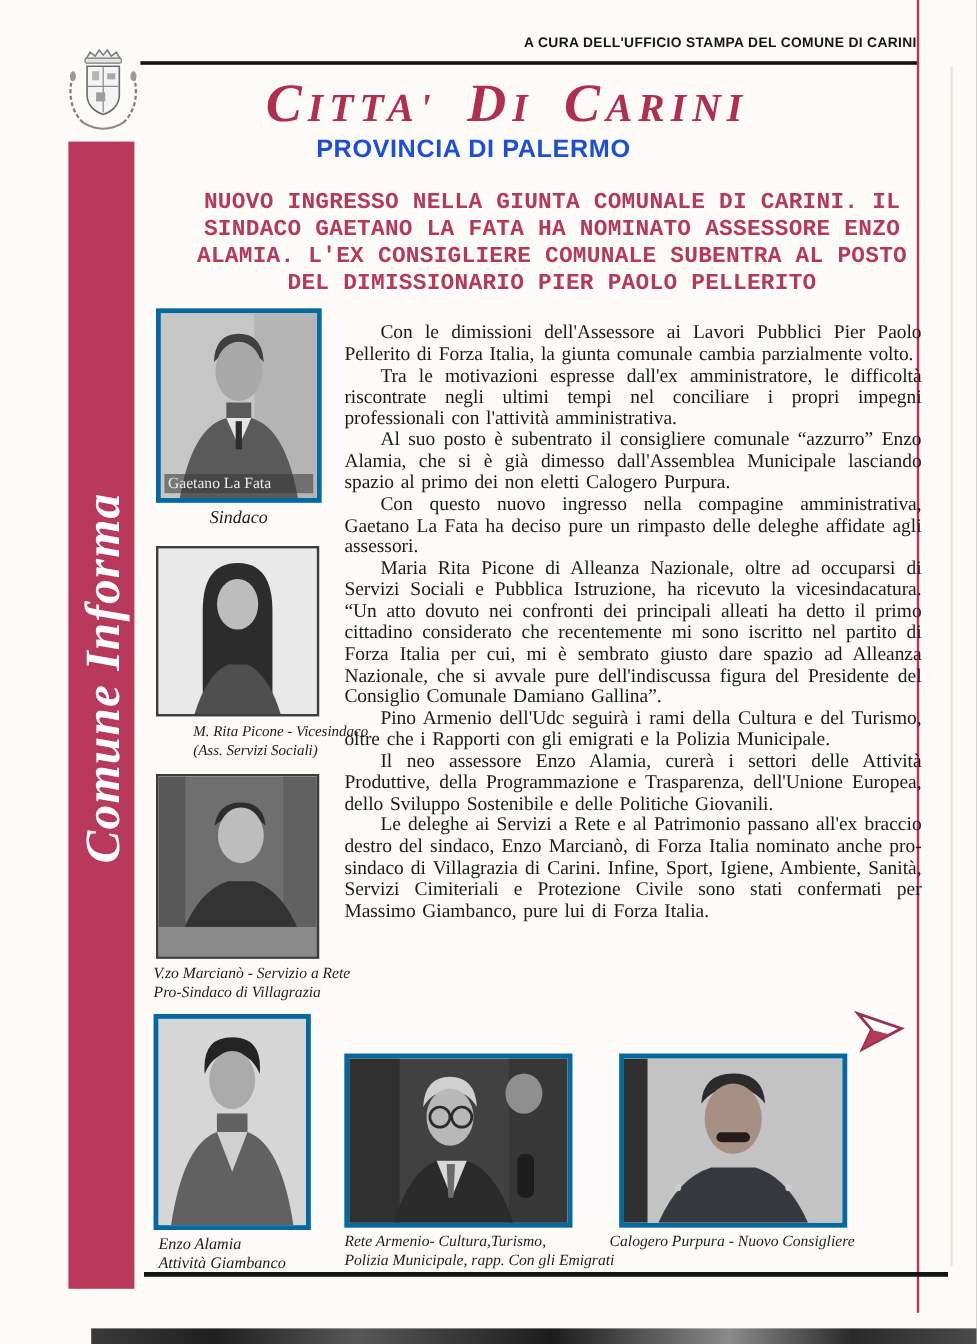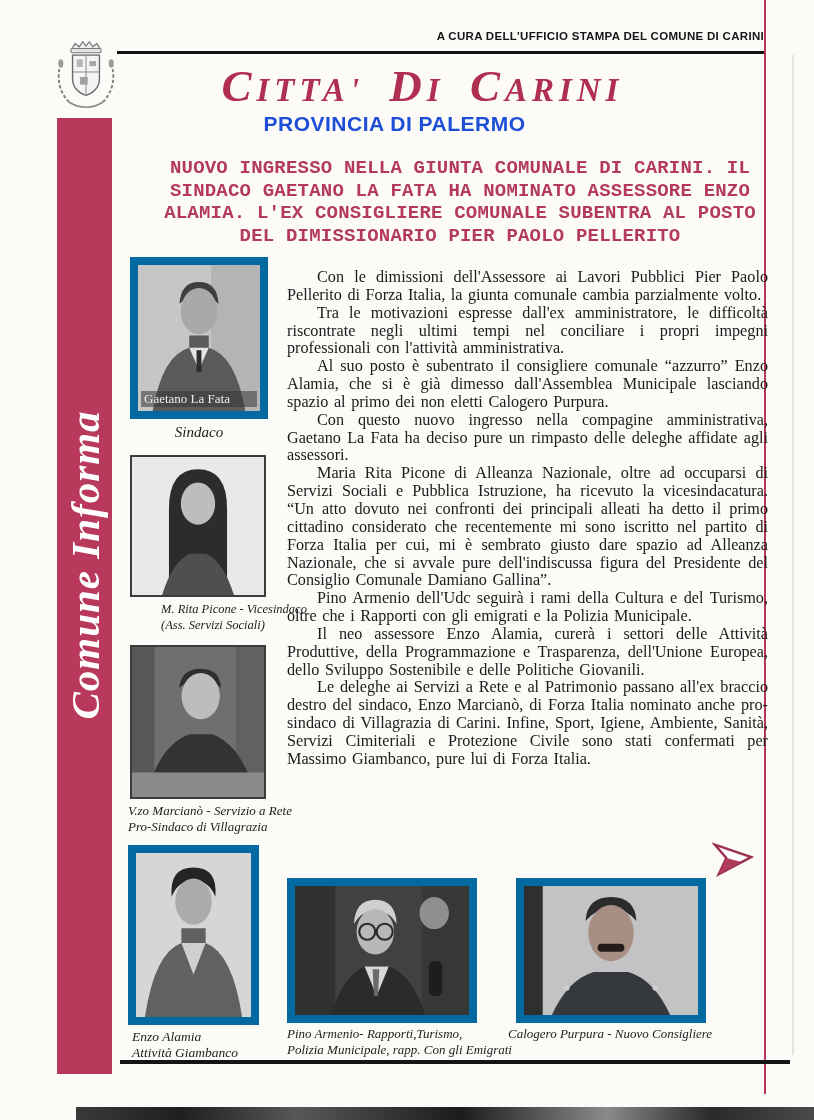--- a/index.html
+++ b/index.html
@@ -47,21 +47,21 @@
   
   .headline {
     position:absolute; left:142px; top:157px; width:636px; text-align:center;
     color:#b43a5b; font-weight:bold; font-size:19px; line-height:22.5px;
     letter-spacing:0.2px; font-family:Liberation Mono, monospace;
   }
 
   
   .photo { position:absolute; box-sizing:border-box; background:#cfcfcf; overflow:hidden; }
   .photo svg { display:block; width:100%; height:100%; }
-  .b3 { border:8px solid #0369a1; }
+  .b3 { border:4px solid #0369a1; }
   .b2 { border:2px solid #3c3c3c; }
   .ph1 { left:130px; top:257px; width:138px; height:162px; }
   .ph2 { left:130px; top:455px; width:136px; height:142px; }
   .ph3 { left:130px; top:645px; width:136px; height:154px; }
   .ph4 { left:128px; top:845px; width:131px; height:180px; }
   .ph5 { left:287px; top:878px; width:190px; height:145px; }
   .ph6 { left:516px; top:878px; width:190px; height:145px; }
   .overlay-label {
     position:absolute; left:3px; right:3px; bottom:4px;
     background:rgba(55,55,55,0.55); color:#ececec;
@@ -214,21 +214,21 @@
       <circle cx="54" cy="36" r="6" fill="none" stroke="#2a2a2a" stroke-width="1.6"></circle>
       <circle cx="67" cy="36" r="6" fill="none" stroke="#2a2a2a" stroke-width="1.6"></circle>
       <line x1="60" y1="36" x2="61" y2="36" stroke="#2a2a2a" stroke-width="1.6"></line>
       <path d="M26,100 Q36,68 52,62 L70,62 Q88,68 98,100 Z" fill="#2b2b2b"></path>
       <polygon points="52,62 70,62 61,84" fill="#d8d8d8"></polygon>
       <path d="M58,64 l5,0 l-1,20 l-3,0 Z" fill="#6b6b6b"></path>
       <rect x="100" y="58" width="10" height="26" rx="4" fill="#1d1d1d"></rect>
     </svg>
   </div>
   <div class="caption cap5">
-    <div>Pino Armenio- Rapporti,Turismo,</div>
+    <div>Rete Armenio- Cultura,Turismo,</div>
     <div>Polizia Municipale, rapp. Con gli Emigrati</div>
   </div>
 
   <div class="photo b3 ph6">
     <svg viewBox="0 0 130 100" preserveAspectRatio="xMidYMid slice">
       <rect width="130" height="100" fill="#c3c3c3"></rect>
       <rect x="0" width="14" height="100" fill="#2f2f2f"></rect>
       <path d="M46,28 Q47,10 65,10 Q83,10 84,28 Q76,18 65,19 Q54,18 46,28 Z" fill="#2b2b2b"></path>
       <ellipse cx="65" cy="37" rx="17" ry="21" fill="#a88f83"></ellipse>
       <rect x="55" y="45" width="20" height="6" rx="3" fill="#241c18"></rect>

